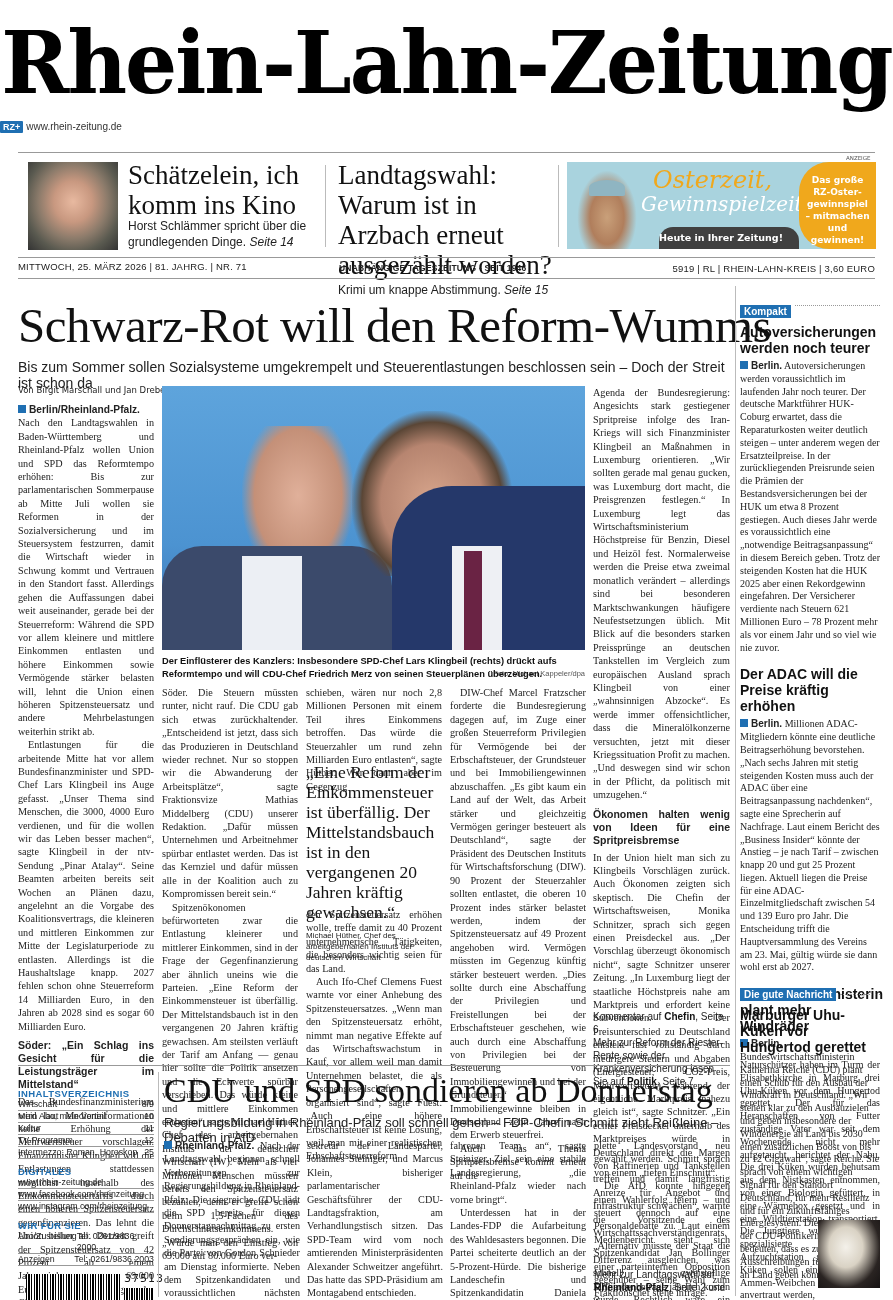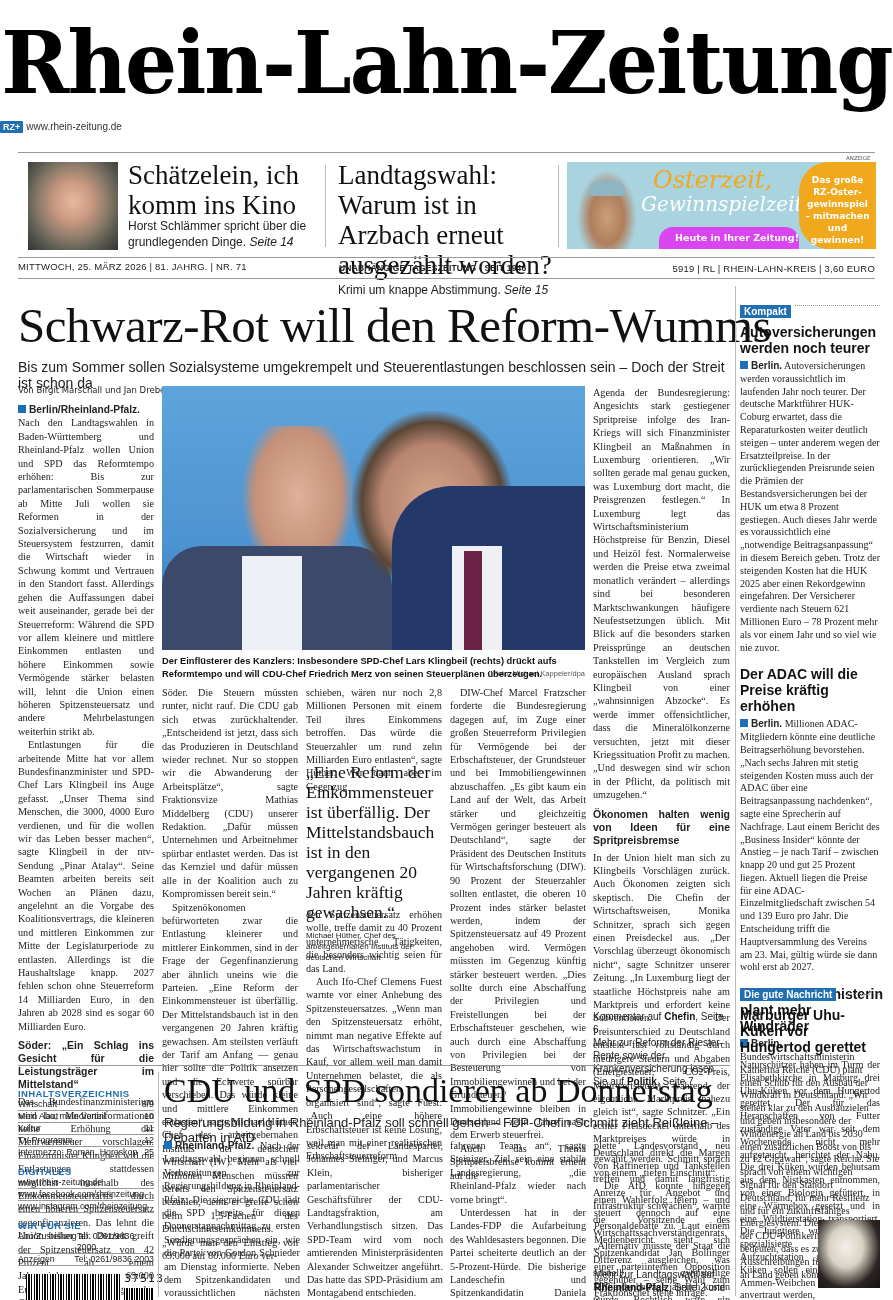--- a/index.html
+++ b/index.html
@@ -59,21 +59,21 @@
   <div class="teaser-sub" style="margin-top:2px"><span>Krimi um knappe Abstimmung.</span> <i>Seite 15</i></div>
 </div>
 <div class="abs vline" style="left:558px;top:165px;height:82px"></div>
 
 <div class="abs sans" style="left:846px;top:155px;font-size:5.5px;color:#555">ANZEIGE</div>
 <div class="abs" style="left:567px;top:162px;width:309px;height:87px;background:#a9d3de;overflow:hidden">
   <div class="abs" style="left:10px;top:8px;width:60px;height:79px;background:radial-gradient(ellipse at 50% 60%,#c9a07a 0%,#b07e5c 40%,transparent 70%)"></div>
   <div class="abs" style="left:22px;top:18px;width:36px;height:16px;background:#8fb5c2;border-radius:50% 50% 10% 10%"></div>
   <div class="abs" style="left:86px;top:4px;font-family:'DejaVu Serif',serif;font-style:italic;font-size:24px;color:#f0a81c">Osterzeit,</div>
   <div class="abs" style="left:74px;top:30px;font-family:'DejaVu Serif',serif;font-style:italic;font-size:20px;color:#fff">Gewinnspielzeit!</div>
-  <div class="abs sans" style="left:92px;top:65px;width:140px;height:34px;background:#d946ef;color:#fff;font-weight:bold;font-size:9.5px;line-height:22px;text-align:right;border-radius:14px 14px 0 0">Heute in Ihrer Zeitung!</div>
+  <div class="abs sans" style="left:92px;top:65px;width:140px;height:34px;background:#404040;color:#fff;font-weight:bold;font-size:9.5px;line-height:22px;text-align:left;border-radius:14px 14px 0 0">Heute in Ihrer Zeitung!</div>
   <div class="abs sans" style="left:232px;top:0;width:77px;height:87px;background:#f0a81c;color:#fff;font-weight:bold;font-size:9px;line-height:12px;text-align:center;padding:12px 6px;border-radius:30px 0 0 30px">Das große RZ-Oster-gewinnspiel – mitmachen und gewinnen!</div>
 </div>
 
 <div class="abs rule" style="left:18px;top:257px;width:857px"></div>
 
 <div class="abs meta" style="left:18px;top:261px">MITTWOCH, 25. MÄRZ 2026 | 81. JAHRG. | NR. 71</div>
 <div class="abs meta" style="left:339px;top:263px;font-weight:bold;font-size:8.5px">UNABHÄNGIGE TAGESZEITUNG - SEIT 1946</div>
 <div class="abs meta" style="right:18px;top:263px">5919 | RL | RHEIN-LAHN-KREIS | 3,60 EURO</div>
 <div class="abs rule" style="left:18px;top:278px;width:857px"></div>
 

